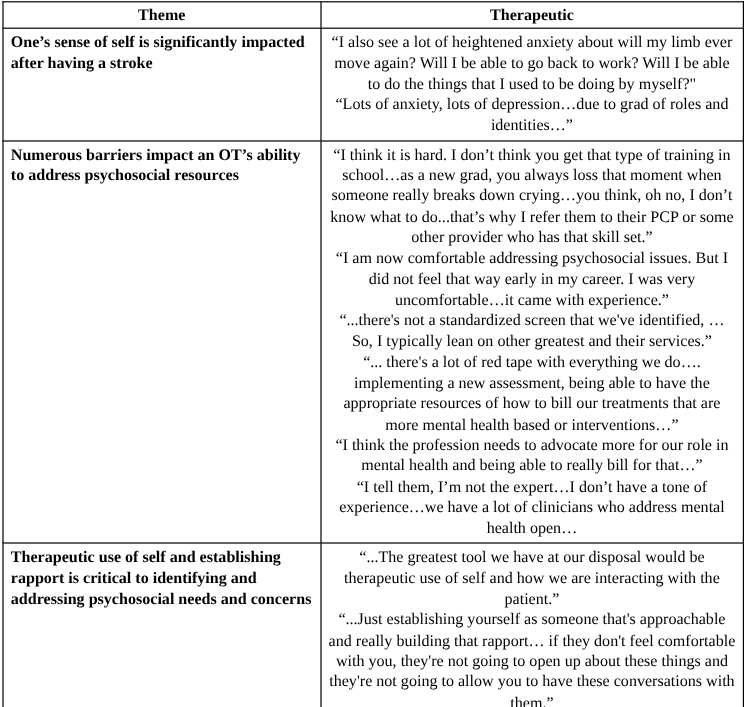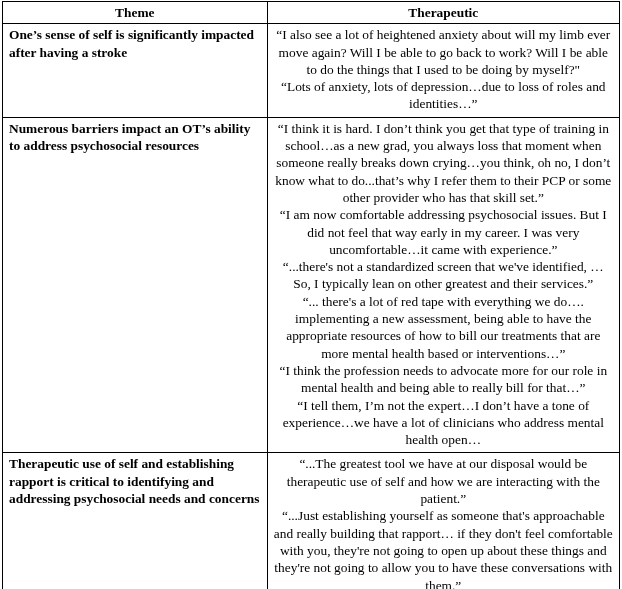--- a/index.html
+++ b/index.html
@@ -42,21 +42,21 @@
     <tr>
       <th>Theme</th>
       <th>Therapeutic</th>
     </tr>
   </thead>
   <tbody>
     <tr style="height:88px;">
       <td class="theme">One’s sense of self is significantly impacted after having a stroke</td>
       <td>
         <span class="q">“I also see a lot of heightened anxiety about will my limb ever move again? Will I be able to go back to work? Will I be able to do the things that I used to be doing by myself?"</span>
-        <span class="q">“Lots of anxiety, lots of depression…due to loss of roles and identities…”</span>
+        <span class="q">“Lots of anxiety, lots of depression…due to grad of roles and identities…”</span>
       </td>
     </tr>
     <tr>
       <td class="theme">Numerous barriers impact an OT’s ability to address psychosocial resources</td>
       <td>
         <span class="q">“I think it is hard. I don’t think you get that type of training in school…as a new grad, you always loss that moment when someone really breaks down crying…you think, oh no, I don’t know what to do...that’s why I refer them to their PCP or some other provider who has that skill set.”</span>
         <span class="q">“I am now comfortable addressing psychosocial issues. But I did not feel that way early in my career. I was very uncomfortable…it came with experience.”</span>
         <span class="q">“...there's not a standardized screen that we've identified, … So, I typically lean on other greatest and their services.”</span>
         <span class="q">“... there's a lot of red tape with everything we do…. implementing a new assessment, being able to have the appropriate resources of how to bill our treatments that are more mental health based or interventions…”</span>
         <span class="q">“I think the profession needs to advocate more for our role in mental health and being able to really bill for that…”</span>

